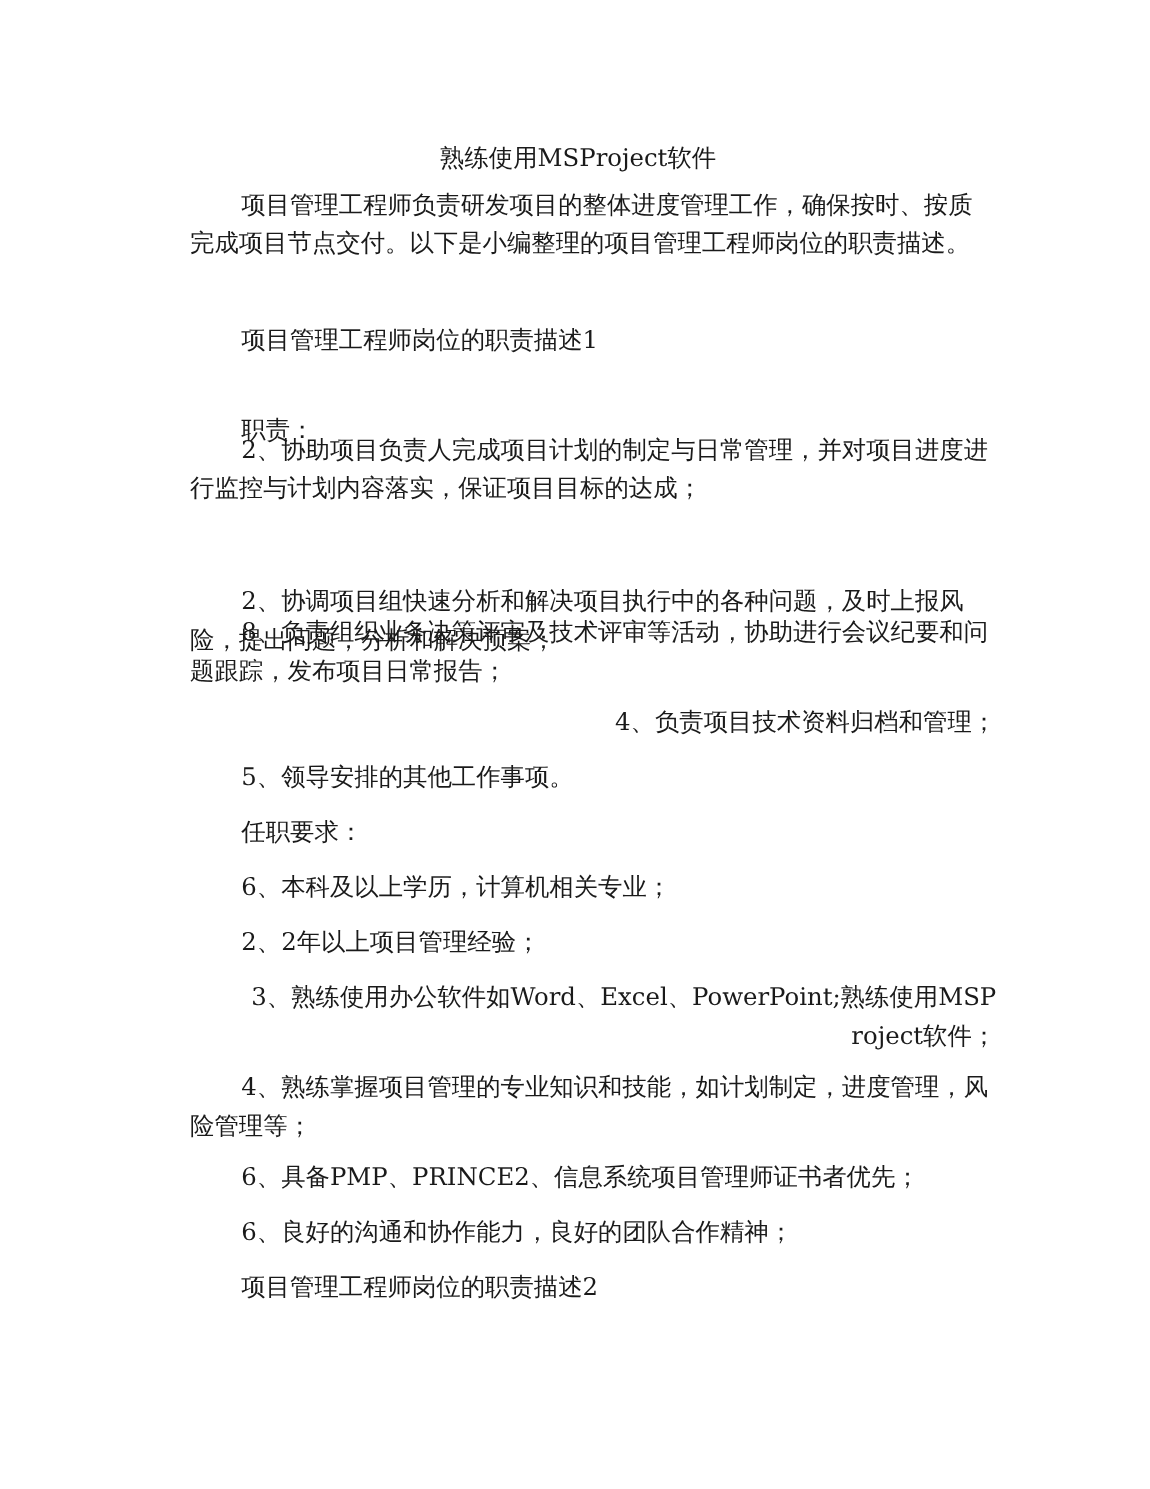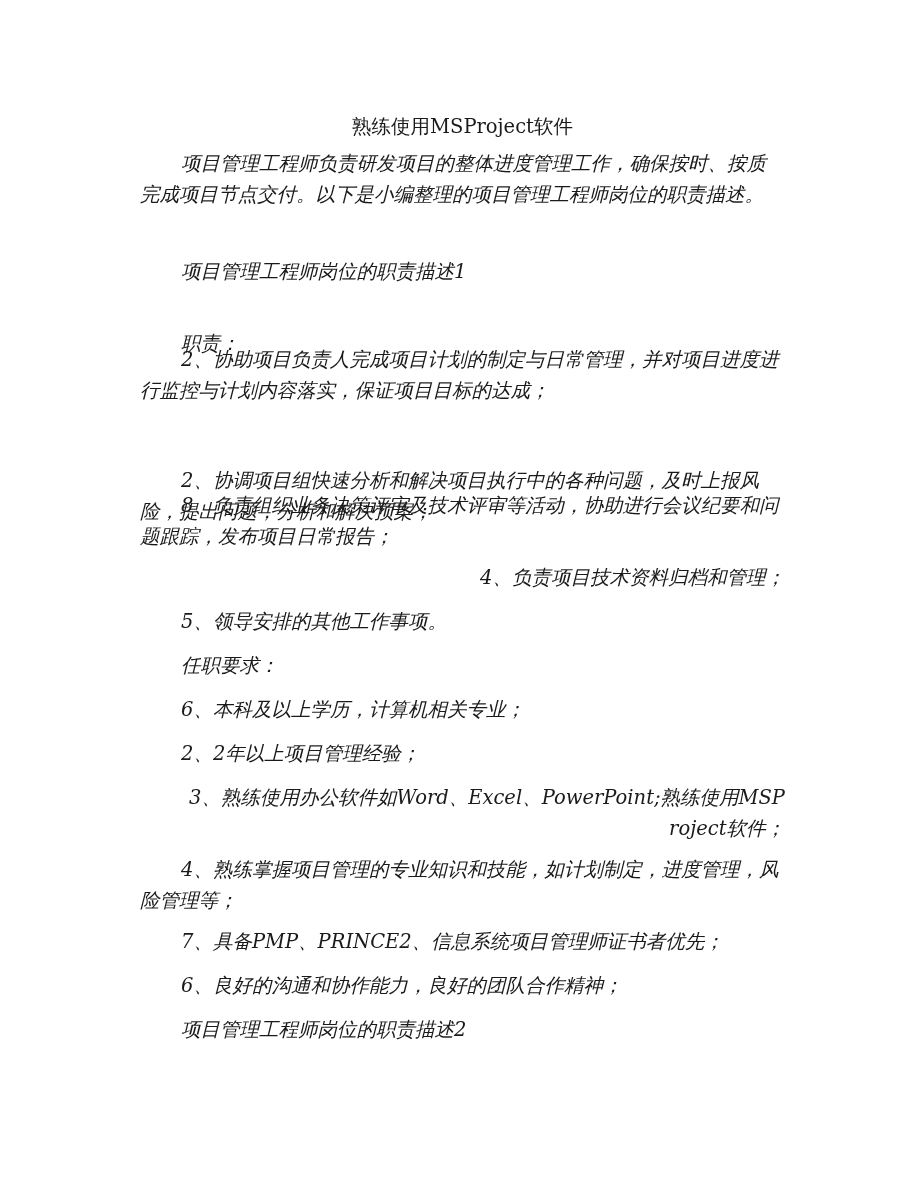--- a/index.html
+++ b/index.html
@@ -3,36 +3,36 @@
 <meta charset="utf-8">
 <style>
   html, body { margin: 0; padding: 0; background: #ffffff; }
   body { width: 920px; height: 1191px; position: relative; overflow: hidden; }
   .page {
     position: absolute; left: 140px; top: 0; width: 645px;
     font-family: "DejaVu Serif", "Liberation Serif", serif;
     color: #1a1a1a; font-size: 19.5px;
   }
   .title { position: absolute; left: 0; width: 645px; text-align: center; top: 112px; line-height: 30px; }
-  .para { position: absolute; left: 0; width: 645px; line-height: 31px; text-indent: 41px; word-break: break-all; font-style: italic; }
+  .para { position: absolute; left: 12px; width: 645px; line-height: 31px; text-indent: 41px; word-break: break-all; }
 </style>
 </head>
 <body>
 
 <div class="page">
   <div class="title">熟练使用MSProject软件</div>
   <div class="para" style="top:148px;">项目管理工程师负责研发项目的整体进度管理工作，确保按时、按质完成项目节点交付。以下是小编整理的项目管理工程师岗位的职责描述。</div>
   <div class="para" style="top:256px;">项目管理工程师岗位的职责描述1</div>
   <div class="para" style="top:300px;margin-top:28px;">职责：</div>
   <div class="para" style="top:344px;">2、协助项目负责人完成项目计划的制定与日常管理，并对项目进度进行监控与计划内容落实，保证项目目标的达成；</div>
   <div class="para" style="top:418px;margin-top:47px;">2、协调项目组快速分析和解决项目执行中的各种问题，及时上报风险，提出问题，分析和解决预案；</div>
   <div class="para" style="top:490px;">8、负责组织业务决策评审及技术评审等活动，协助进行会议纪要和问题跟踪，发布项目日常报告；</div>
   <div class="para" style="top:562px;text-align:right;">4、负责项目技术资料归档和管理；</div>
   <div class="para" style="top:606px;">5、领导安排的其他工作事项。</div>
   <div class="para" style="top:650px;">任职要求：</div>
   <div class="para" style="top:694px;">6、本科及以上学历，计算机相关专业；</div>
   <div class="para" style="top:738px;">2、2年以上项目管理经验；</div>
   <div class="para" style="top:782px;text-align:right;">3、熟练使用办公软件如Word、Excel、PowerPoint;熟练使用MSProject软件；</div>
   <div class="para" style="top:854px;">4、熟练掌握项目管理的专业知识和技能，如计划制定，进度管理，风险管理等；</div>
-  <div class="para" style="top:926px;">7、具备PMP、PRINCE2、信息系统项目管理师证书者优先；</div>
+  <div class="para" style="top:926px;">6、具备PMP、PRINCE2、信息系统项目管理师证书者优先；</div>
   <div class="para" style="top:970px;">6、良好的沟通和协作能力，良好的团队合作精神；</div>
   <div class="para" style="top:1014px;">项目管理工程师岗位的职责描述2</div>
 </div>
 
 </body></html>

